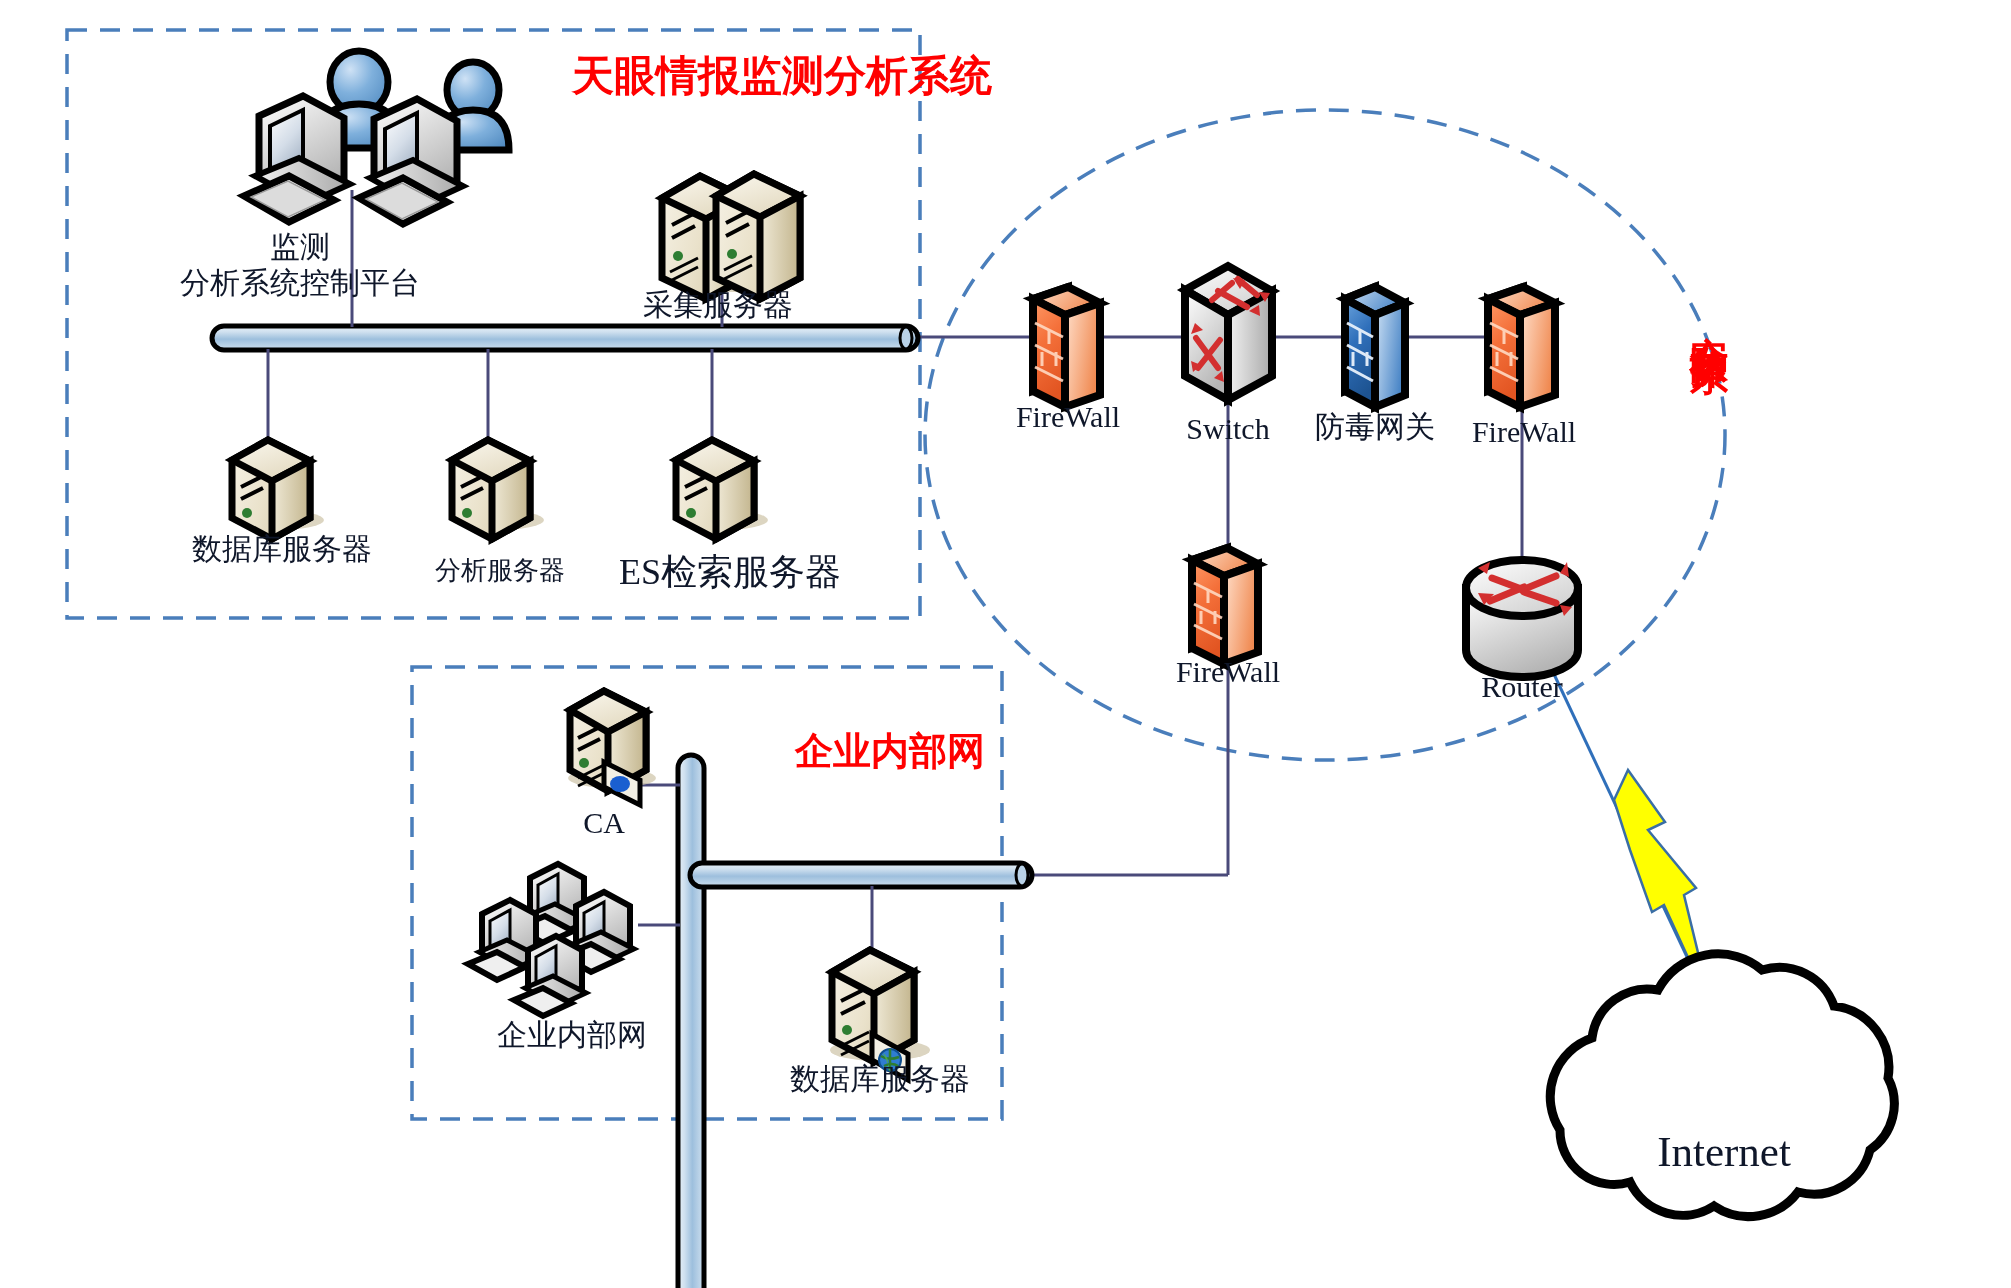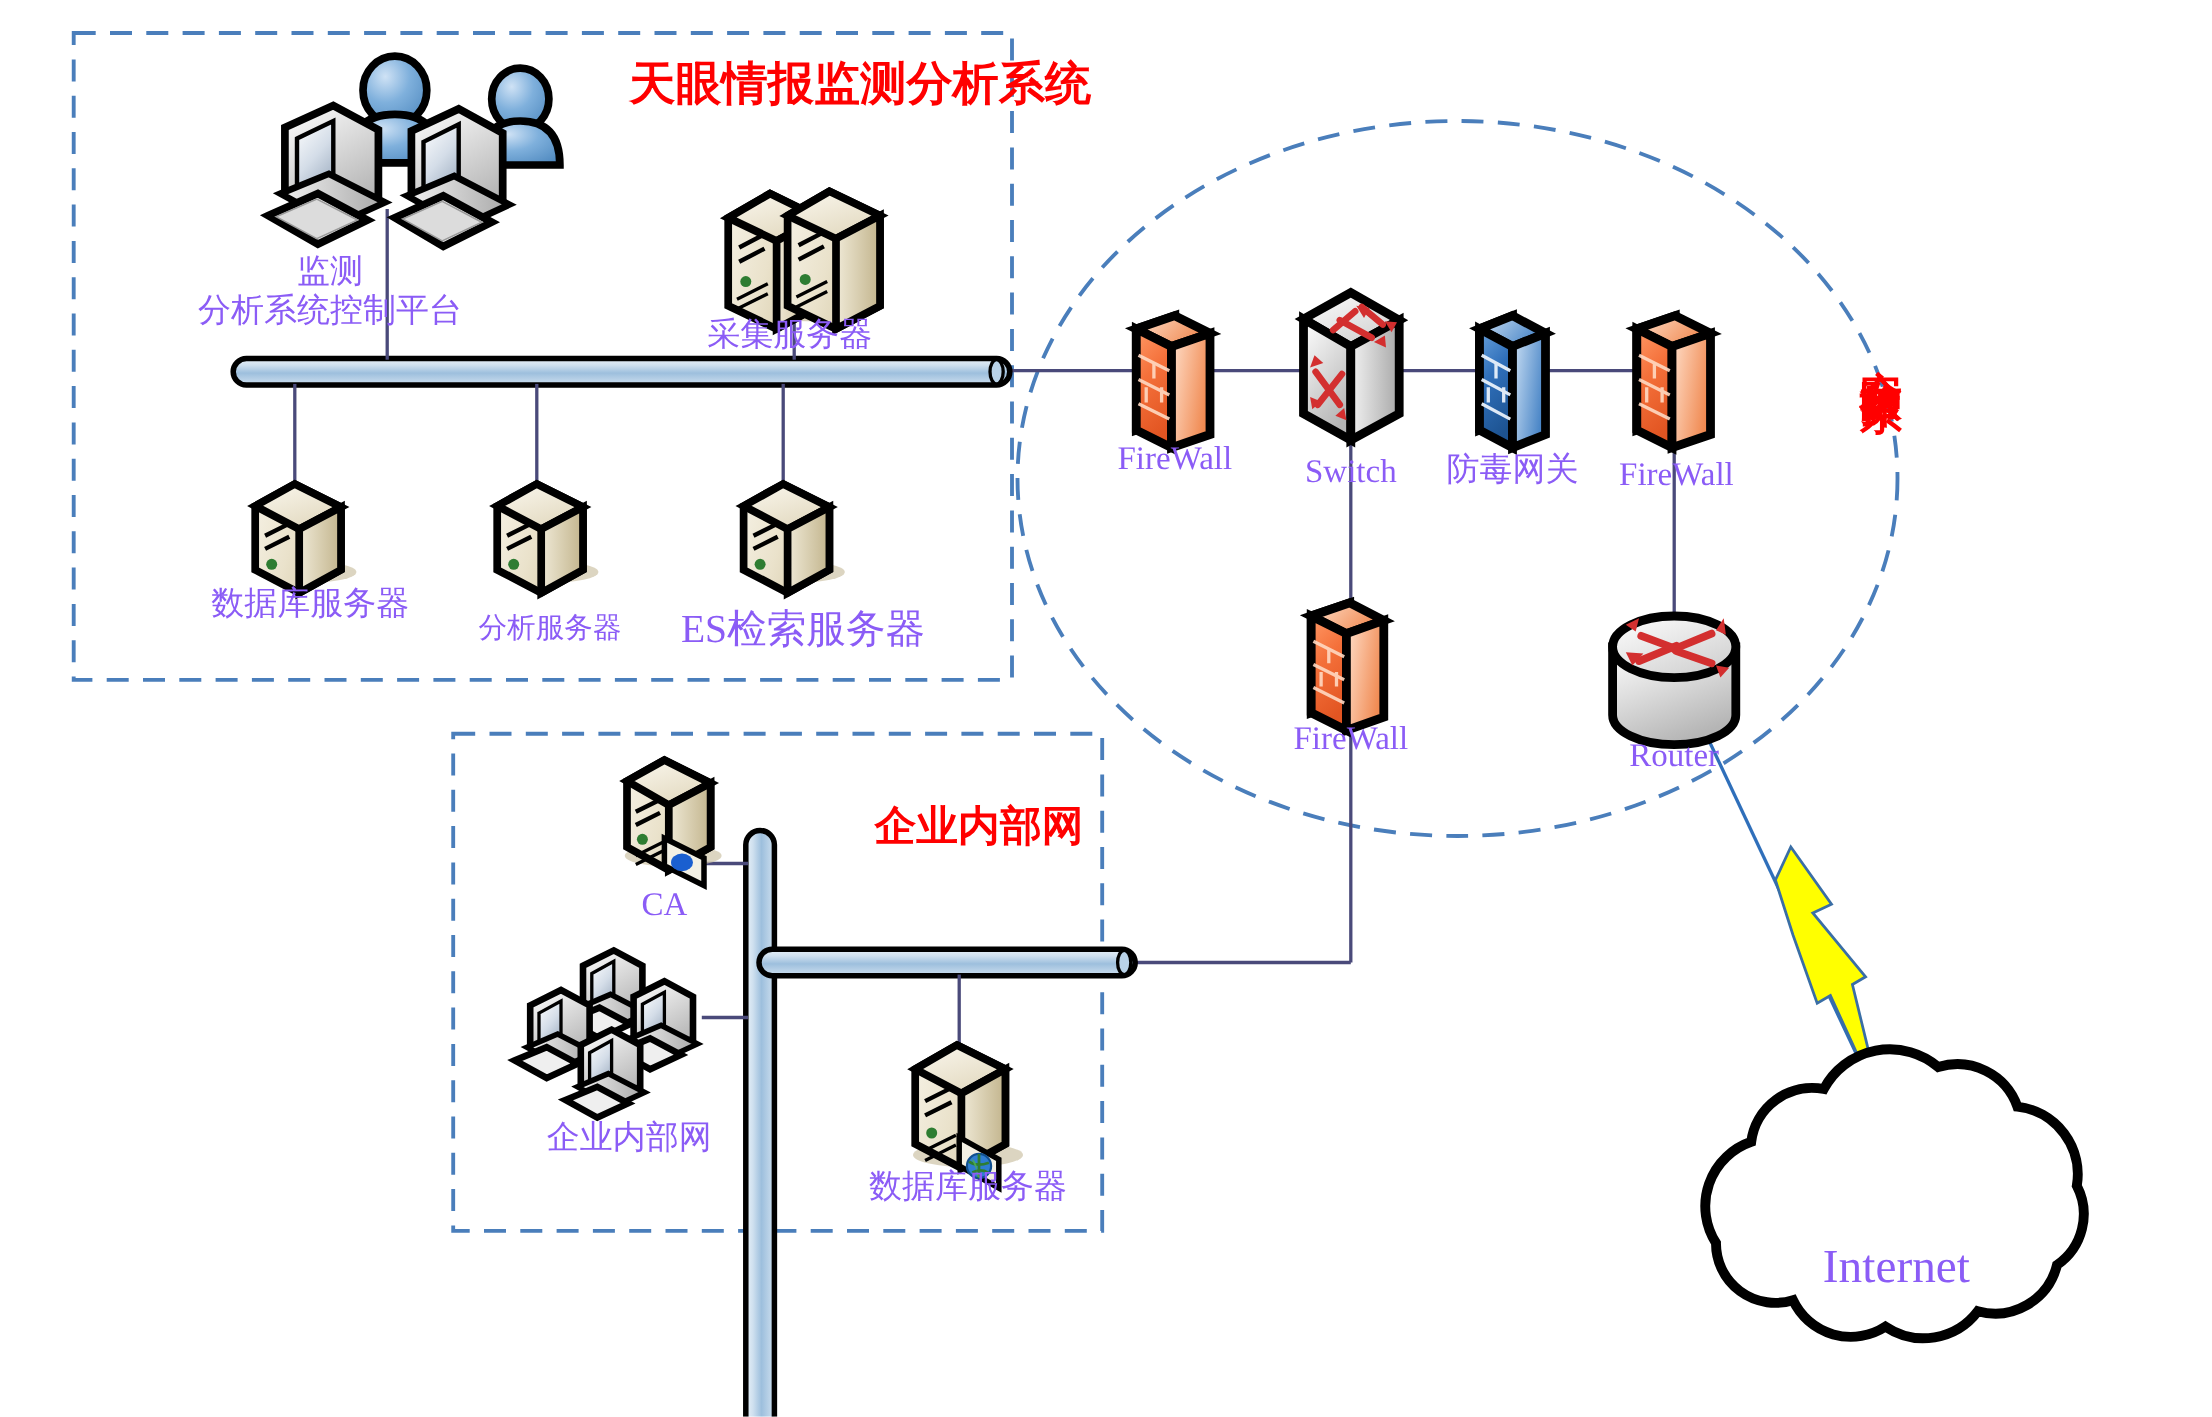--- a/index.html
+++ b/index.html
@@ -20,21 +20,21 @@
   #canvas svg.layer {
     position: absolute;
     left: 0;
     top: 0;
     width: 2011px;
     height: 1288px;
   }
   .lbl {
     position: absolute;
     white-space: nowrap;
-    color: #8b5cf6;
+    color: #0f172a;
     font-family: "Liberation Serif", "DejaVu Serif", serif;
     line-height: 1.12;
   }
   .lbl.ctr { transform: translateX(-50%); text-align: center; }
   .zone-title {
     position: absolute;
     color: #ff0000;
     font-weight: bold;
     font-family: "Liberation Sans", "DejaVu Sans", sans-serif;
     white-space: nowrap;

